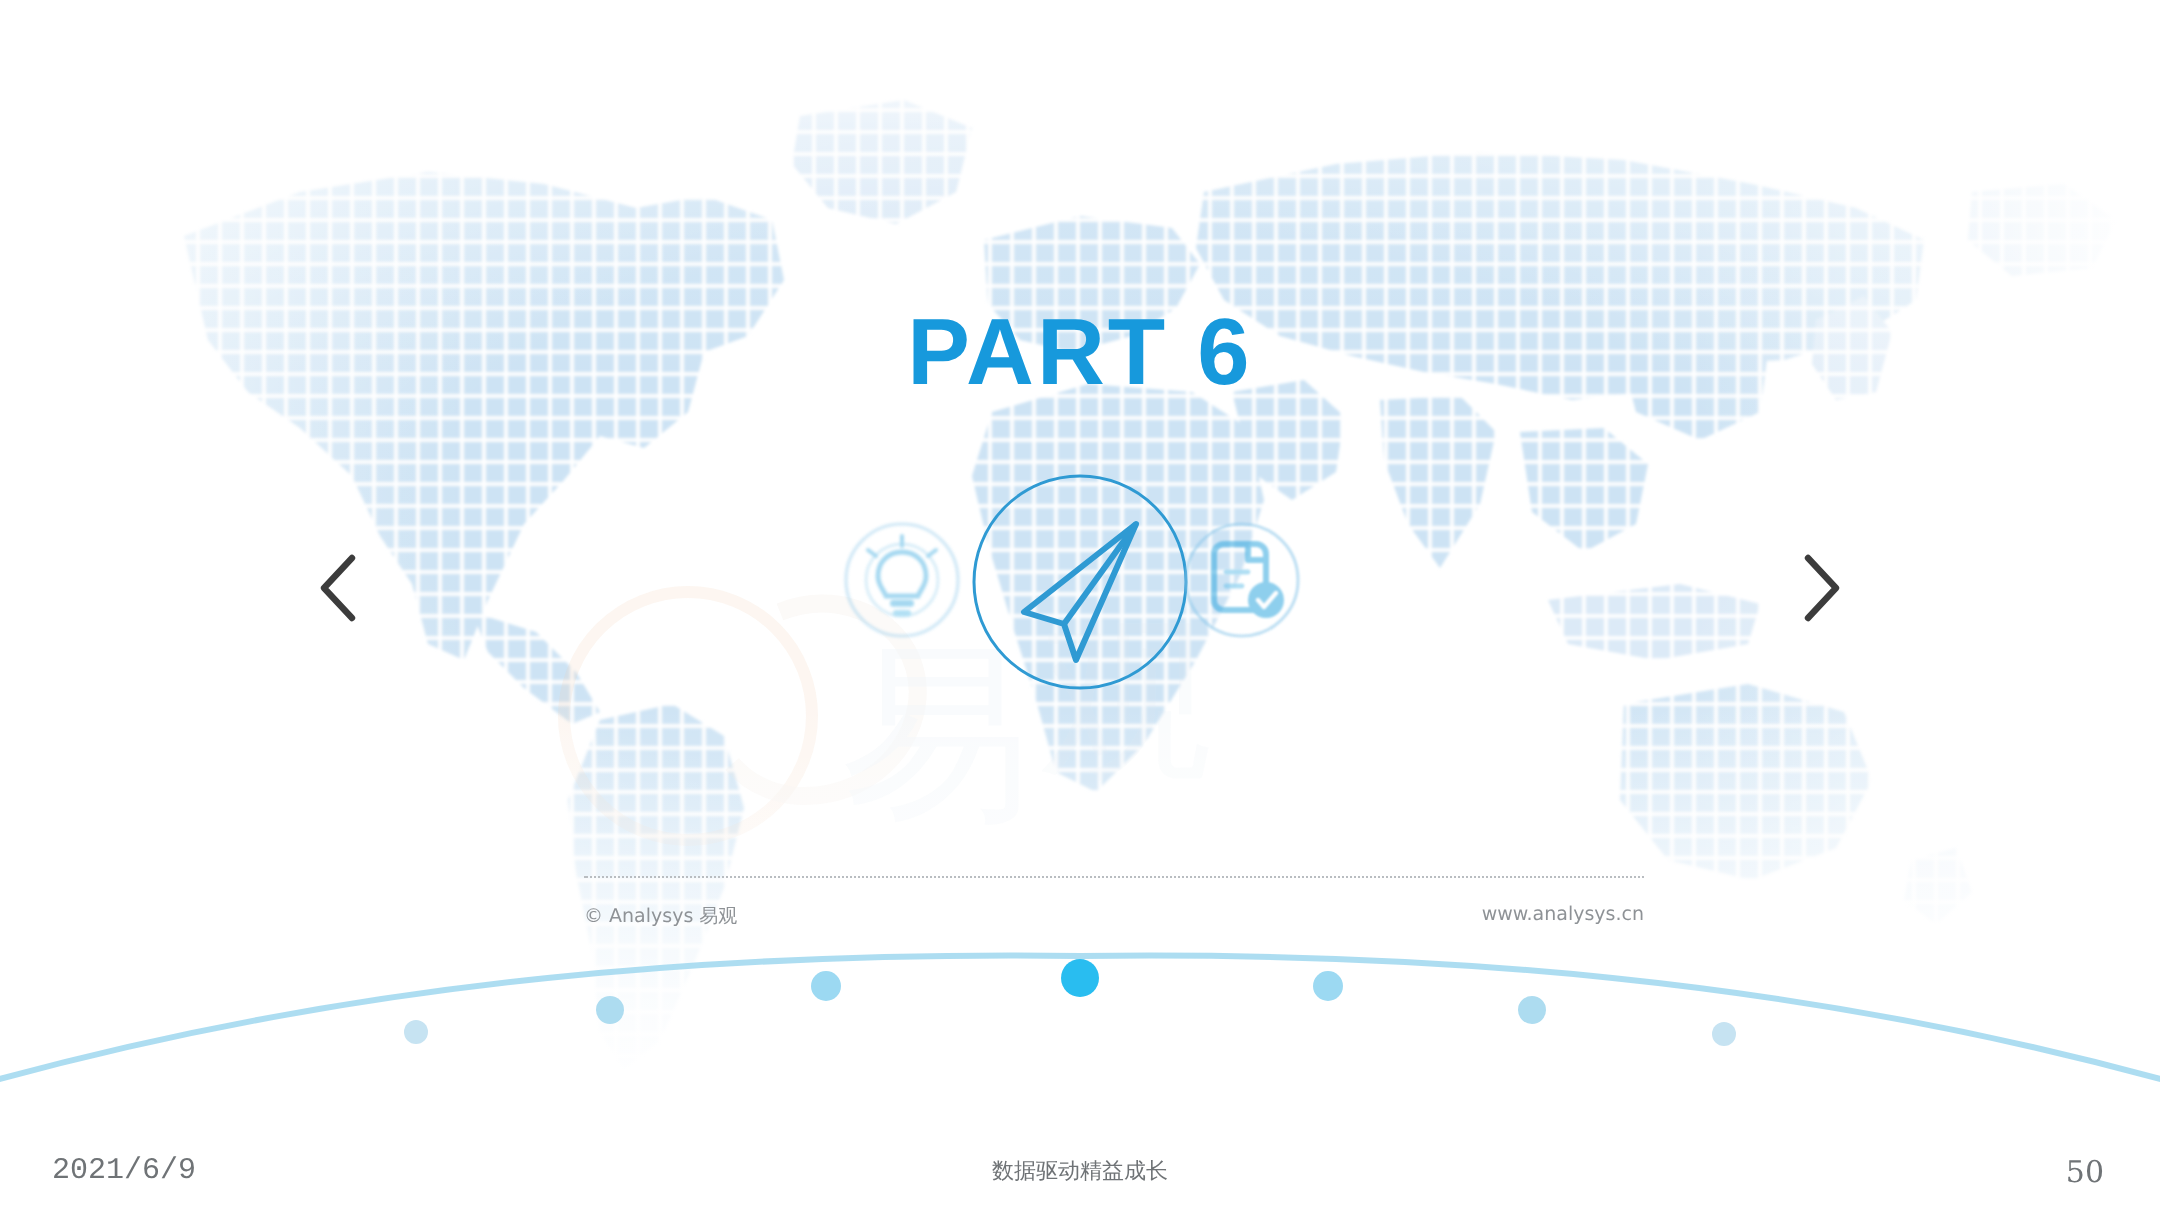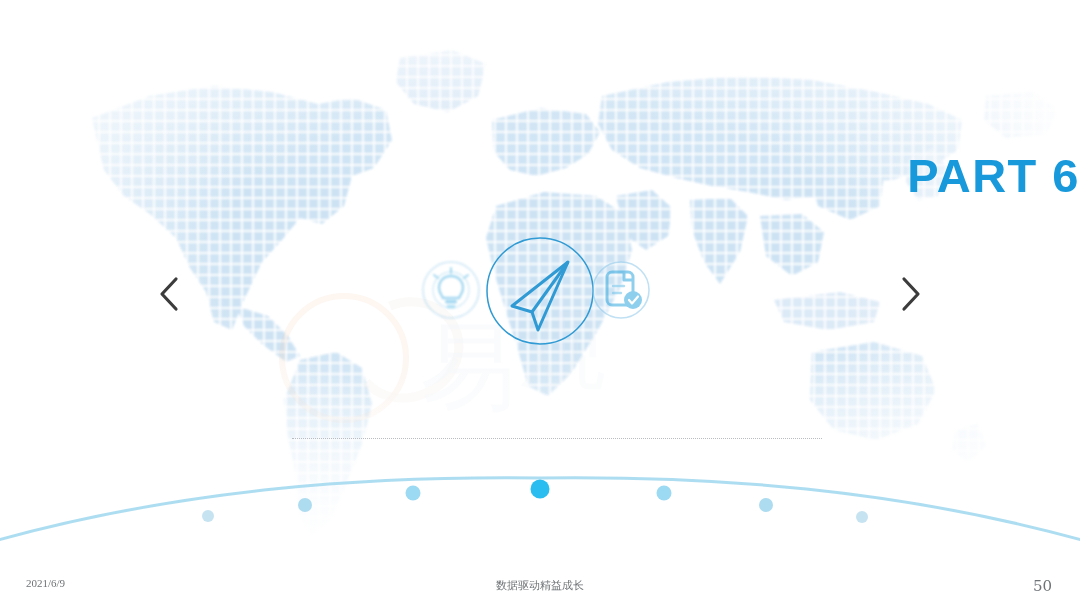--- a/index.html
+++ b/index.html
@@ -52,21 +52,21 @@
   
   .content {
     position: absolute;
     inset: 0;
   }
 
   .part-label {
     position: absolute;
     left: 0; right: 0;
     top: 148px;
-    text-align: right;
+    text-align: center;
     font-size: 47px;
     font-weight: bold;
     letter-spacing: 1.5px;
     color: #1799dc;
     font-family: "Liberation Sans", sans-serif;
     line-height: 56px;
   }
 
   .nav-arrow {
     position: absolute;
@@ -142,22 +142,22 @@
   
   .footer {
     position: absolute;
     left: 0; right: 0;
     bottom: 0;
     height: 44px;
     border-top: 1px solid #ffffff;
   }
   .footer-date {
     position: absolute; left: 26px; top: 13px;
-    font-size: 11px; color: #6f7376;
-    font-family: Liberation Serif, serif;
+    font-size: 15px; color: #6f7376;
+    font-family: Liberation Mono, monospace;
   }
   .footer-center {
     position: absolute; left: 0; right: 0; top: 14px;
     text-align: center;
     font-size: 11px; color: #6f7376;
     font-family: Liberation Mono, monospace;
   }
   .footer-page {
     position: absolute; right: 28px; top: 13px;
     font-size: 15px; color: #6f7376;
@@ -290,20 +290,24 @@
           <line x1="25" y1="61" x2="33" y2="61" stroke="#6ec3ea" stroke-width="2.4" stroke-linecap="round"></line>
           <circle cx="45" cy="68" r="9" fill="#33a8df"></circle>
           <polyline points="41,68 44,71.5 50,64.5" fill="none" stroke="#ffffff" stroke-width="2.2" stroke-linecap="round" stroke-linejoin="round"></polyline>
         </svg>
       </div>
     </div>
 
 
     <div class="credit-rule"></div>
 
+    <div class="credit-row">
+      <span class="credit-left">© Analysys 易观</span>
+      <span class="credit-right">www.analysys.cn</span>
+    </div>
 
     <div class="arc-layer">
       <svg width="1080" height="110" viewBox="0 0 1080 110" xmlns="http://www.w3.org/2000/svg" aria-hidden="true">
         <path d="M-30,98 C180,36 380,26 540,28 C700,26 900,36 1110,98" fill="none" stroke="#9fd7ef" stroke-width="3" stroke-linecap="round" opacity=".85"></path>
         <g>
           <circle cx="208" cy="66" r="6" fill="#c6e3f2"></circle>
           <circle cx="305" cy="55" r="7" fill="#addcf0"></circle>
           <circle cx="413" cy="43" r="7.5" fill="#9cd9f2"></circle>
           <circle cx="540" cy="39" r="9.5" fill="#29bdf0"></circle>
           <circle cx="664" cy="43" r="7.5" fill="#9cd9f2"></circle>

